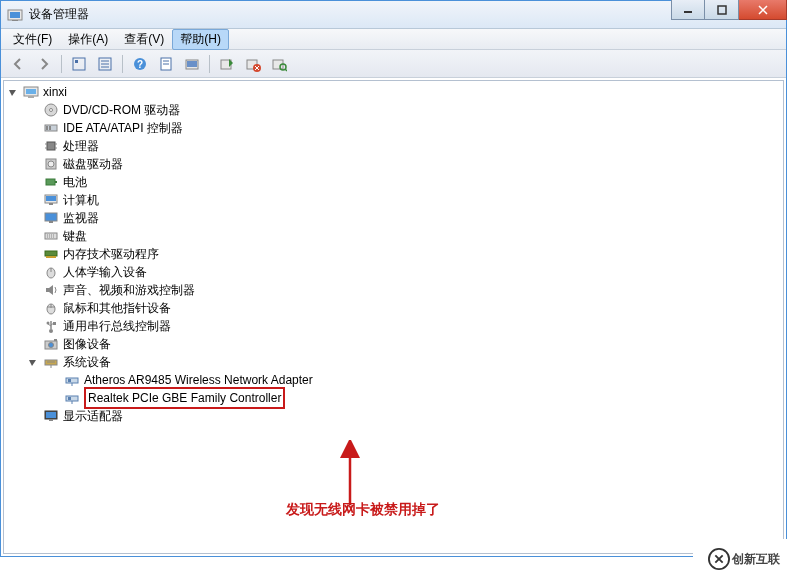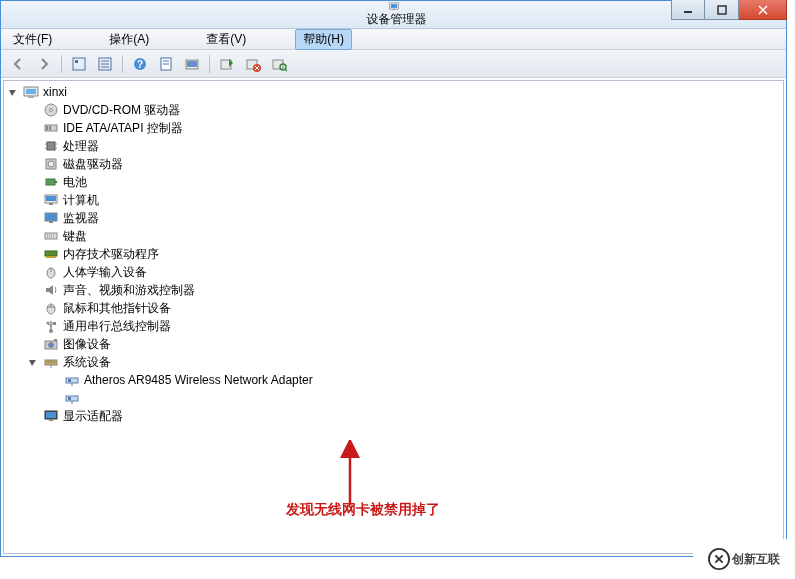--- a/index.html
+++ b/index.html
@@ -1,29 +1,29 @@
 <!DOCTYPE html>
 <html><head>
 <meta charset="utf-8">
 <style>
 * { box-sizing: border-box; margin: 0; padding: 0; font-family: "Microsoft YaHei", "SimSun", Tahoma, sans-serif; }
 body { background: #fff; width: 795px; height: 579px; position: relative; overflow: hidden; }
 
 
 .window { border: 1px solid #4a90d9; width: 787px; height: 557px; position: absolute; left: 0; top: 0; background: #fff; }
-.titlebar { height: 28px; background: linear-gradient(#f0f4fa, #dce8f6); border-bottom: 1px solid #b8c8d8; display: flex; align-items: center; padding-left: 6px; position: relative; flex-direction: column; }
+.titlebar { height: 28px; background: linear-gradient(#f0f4fa, #dce8f6); border-bottom: 1px solid #b8c8d8; display: flex; align-items: center; padding-left: 6px; position: relative; }
 .titlebar-icon { width: 16px; height: 16px; margin-right: 6px; }
 .titlebar-title { font-size: 12px; color: #000; }
 .window-controls { position: absolute; right: -1px; top: -1px; display: flex; }
 .wc-btn { width: 34px; height: 20px; border: 1px solid #7a8fa8; border-top: none; background: linear-gradient(#e8eef6, #cadae8); display: flex; align-items: center; justify-content: center; font-size: 11px; color: #333; cursor: pointer; }
 .wc-btn.close { background: linear-gradient(#e87a6a, #d44a2f); color: #fff; width: 48px; border-color: #a83a2a; }
 .wc-btn + .wc-btn { border-left: none; }
 
 
-.menubar { height: 21px; background: linear-gradient(#f7f8fa, #e8ecf2); border-bottom: 1px solid #c8d0da; display: flex; align-items: center; padding-left: 4px; font-size: 12px; gap: 41px; }
+.menubar { height: 21px; background: linear-gradient(#f7f8fa, #e8ecf2); border-bottom: 1px solid #c8d0da; display: flex; align-items: center; padding-left: 4px; font-size: 12px; }
 .menuitem { padding: 2px 8px; cursor: pointer; }
 .menuitem.highlighted { background: #b8d8f8; border: 1px solid #7aa8d8; border-radius: 2px; padding: 1px 7px; }
 
 
 .toolbar { height: 28px; background: linear-gradient(#f2f4f8, #e4e8f0); border-bottom: 1px solid #c8d0da; display: flex; align-items: center; padding-left: 4px; gap: 0; }
 .tb-btn { width: 24px; height: 22px; display: flex; align-items: center; justify-content: center; cursor: pointer; margin: 0 1px; }
 .tb-sep { width: 1px; height: 18px; background: #b8c0c8; margin: 0 4px; }
 .tb-icon { width: 16px; height: 16px; }
 
 
@@ -307,20 +307,21 @@
           <line x1="8" y1="11" x2="8" y2="14" stroke="#5a80b0"></line>
         </svg>
         <span class="tree-label ">Atheros AR9485 Wireless Network Adapter</span>
       </div>
       <div class="tree-row" style="padding-left:56px">
         <svg class="dev-icon" viewBox="0 0 16 16">
           <rect x="2" y="6" width="12" height="5" fill="#c8d8e8" stroke="#5a80b0"></rect>
           <rect x="4" y="7" width="3" height="3" fill="#5a80b0"></rect>
           <line x1="8" y1="11" x2="8" y2="14" stroke="#5a80b0"></line>
         </svg>
+        <span class="tree-label selected">Realtek PCIe GBE Family Controller</span>
       </div>
       <div class="tree-row" style="padding-left:20px">
         <span style="width:15px;display:inline-block"></span>
         <svg class="dev-icon" viewBox="0 0 16 16">
           <rect x="2" y="3" width="12" height="8" fill="#555" stroke="#333"></rect>
           <rect x="3" y="4" width="10" height="6" fill="#4a90d9"></rect>
           <rect x="6" y="11" width="4" height="2" fill="#888"></rect>
         </svg>
         <span class="tree-label">显示适配器</span>
       </div>

